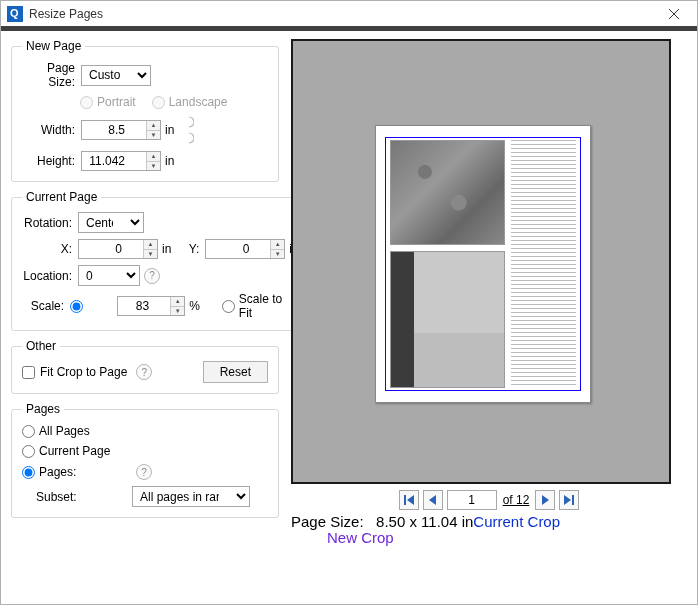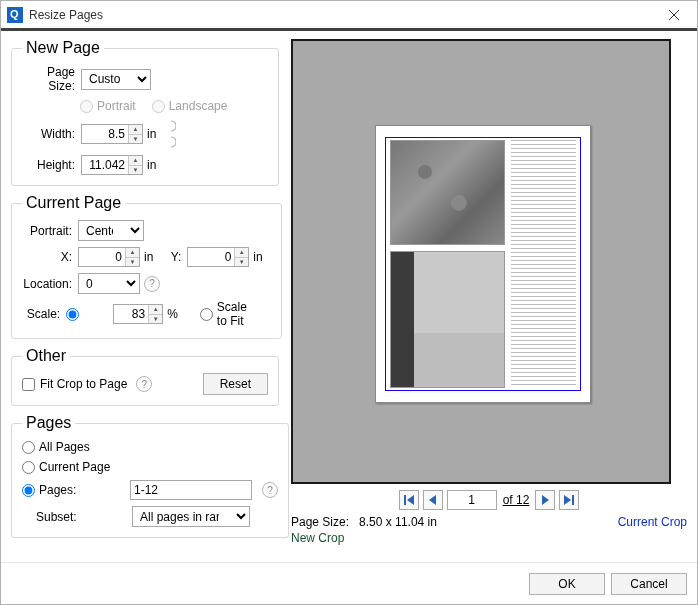--- a/index.html
+++ b/index.html
@@ -18,21 +18,21 @@
     height: 605px;
     background: #fff;
     border: 1px solid #b0b0b0;
     display: flex;
     flex-direction: column;
   }
   .titlebar {
     height: 30px;
     display: flex;
     align-items: center;
-    border-bottom: 3px solid #404040;
+    border-bottom: 5px solid #404040;
     padding: 0 0 0 6px;
   }
   .titlebar .app-icon {
     width: 16px; height: 16px;
     background: #1565c0;
     position: relative;
     margin-right: 6px;
   }
   .titlebar .app-icon::after {
     content: "Q";
@@ -64,21 +64,21 @@
     flex-direction: column;
   }
   fieldset.groupbox {
     border: 1px solid #d8d8d8;
     border-radius: 3px;
     margin: 0 0 8px 0;
     padding: 8px 10px 10px 10px;
   }
   fieldset.groupbox legend {
     padding: 0 4px;
-    font-size: 16px;
+    font-size: 12px;
     color: #000;
     margin-top: 32px;
   }
   .row {
     display: flex;
     align-items: center;
     margin-top: 6px;
     gap: 4px;
   }
   .row.first { margin-top: 0; }
@@ -96,20 +96,21 @@
     background: #fff;
     height: 20px;
     padding: 0 3px;
   }
   select { height: 21px; padding-right: 14px; }
   .spin {
     display: inline-flex;
     align-items: stretch;
     height: 20px;
     padding: 0;
+    gap: 18px;
   }
   .spin input {
     border: none;
     width: 46px;
     text-align: right;
     padding: 0 3px;
     font: inherit;
     outline: none;
     background: transparent;
   }
@@ -231,26 +232,25 @@
     width: 50px; height: 20px;
     border: 1px solid #a7a7a7;
     text-align: center;
     font: inherit;
   }
   .pager .of { margin: 0 2px; text-decoration: underline; }
 
   .info-lines { margin-top: 2px; }
   .info-line {
     display: flex;
-    justify-content: space-between;
-    font-size: 12px;
+    font-size: 15px;
     line-height: 16px;
   }
   .crop-label-current { color: #0b2ecf; }
-  .crop-label-new { color: #14532d; }
+  .crop-label-new { color: #6d28d9; margin-left: 36px; }
 
   
   .footer {
     height: 42px;
     border-top: 1px solid #e5e5e5;
     display: flex;
     align-items: center;
     justify-content: flex-end;
     padding: 0 10px;
     gap: 6px;
@@ -332,21 +332,21 @@
               </span>
           </span>
           <span>in</span>
         </div>
       </fieldset>
 
       <fieldset class="groupbox">
         <legend>Current Page</legend>
 
         <div class="row first">
-          <span class="lbl lbl-52">Portrait:</span>
+          <span class="lbl lbl-52">Rotation:</span>
           <select style="width:66px;">
             <option>Center</option>
           </select>
         </div>
 
         <div class="row">
           <span class="lbl lbl-52">X:</span>
           <span class="spin">
             <input value="0" style="">
             <span class="arrows">
@@ -419,21 +419,20 @@
           <label>
             <input type="radio" name="pr" style="">
             <span>Current Page</span>
           </label>
         </div>
         <div class="row radio-row">
           <label style="width:92px;">
             <input type="radio" name="pr" checked="" style="">
             <span>Pages:</span>
           </label>
-          <input type="text" style="width: 122px;" value="1-12">
           <span class="help-icon" style="margin-left:6px;">?</span>
         </div>
         <div class="row">
           <span style="width:106px; padding-left:14px;">Subset:</span>
           <select style="width:118px;">
             <option>All pages in range</option>
           </select>
         </div>
       </fieldset>
 
@@ -490,18 +489,14 @@
           <span class="crop-label-current">Current Crop</span>
         </div>
         <div class="info-line">
           <span class="crop-label-new">New Crop</span>
         </div>
       </div>
     </div>
 
   </div>
 
-  <div class="footer">
-    <button>OK</button>
-    <button>Cancel</button>
-  </div>
 
 </div>
 
 </body></html>

